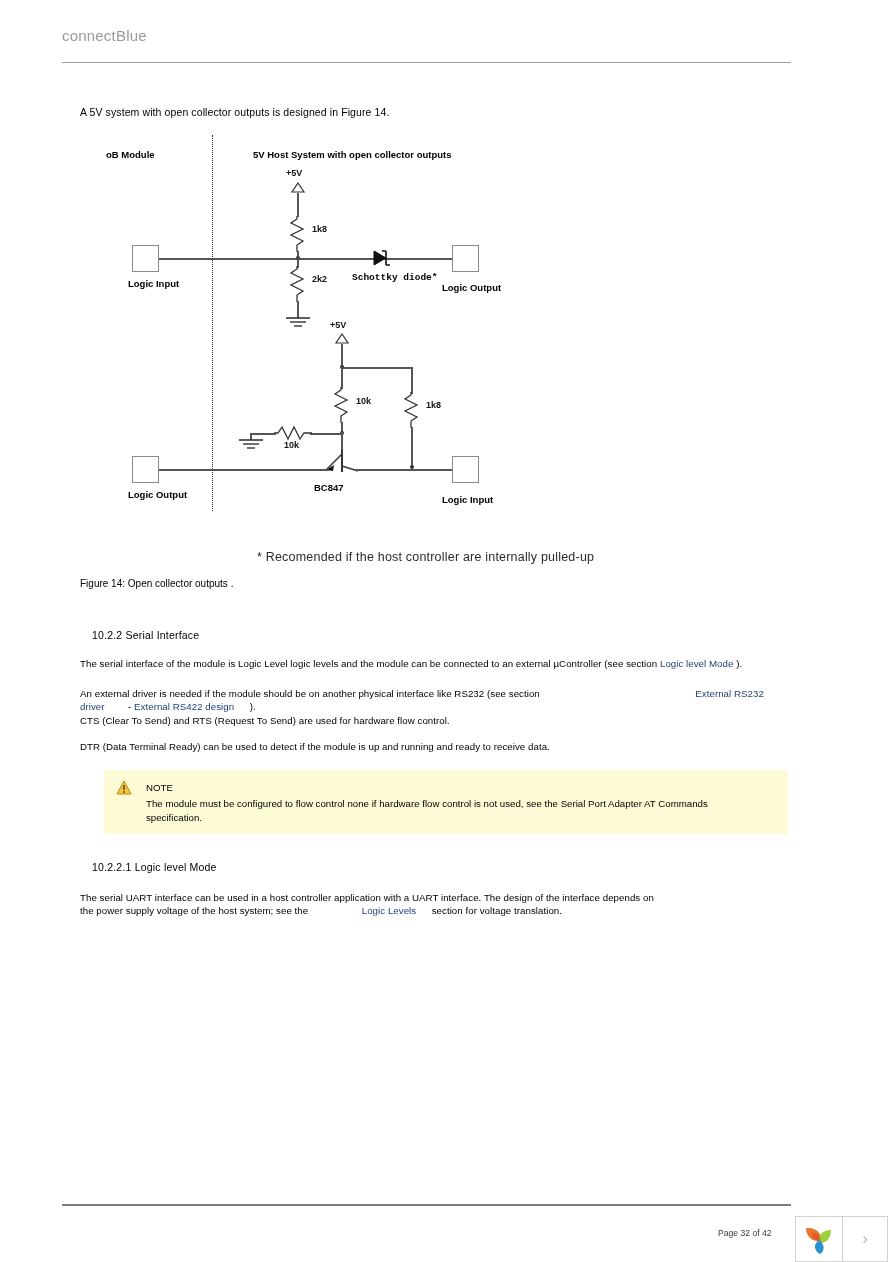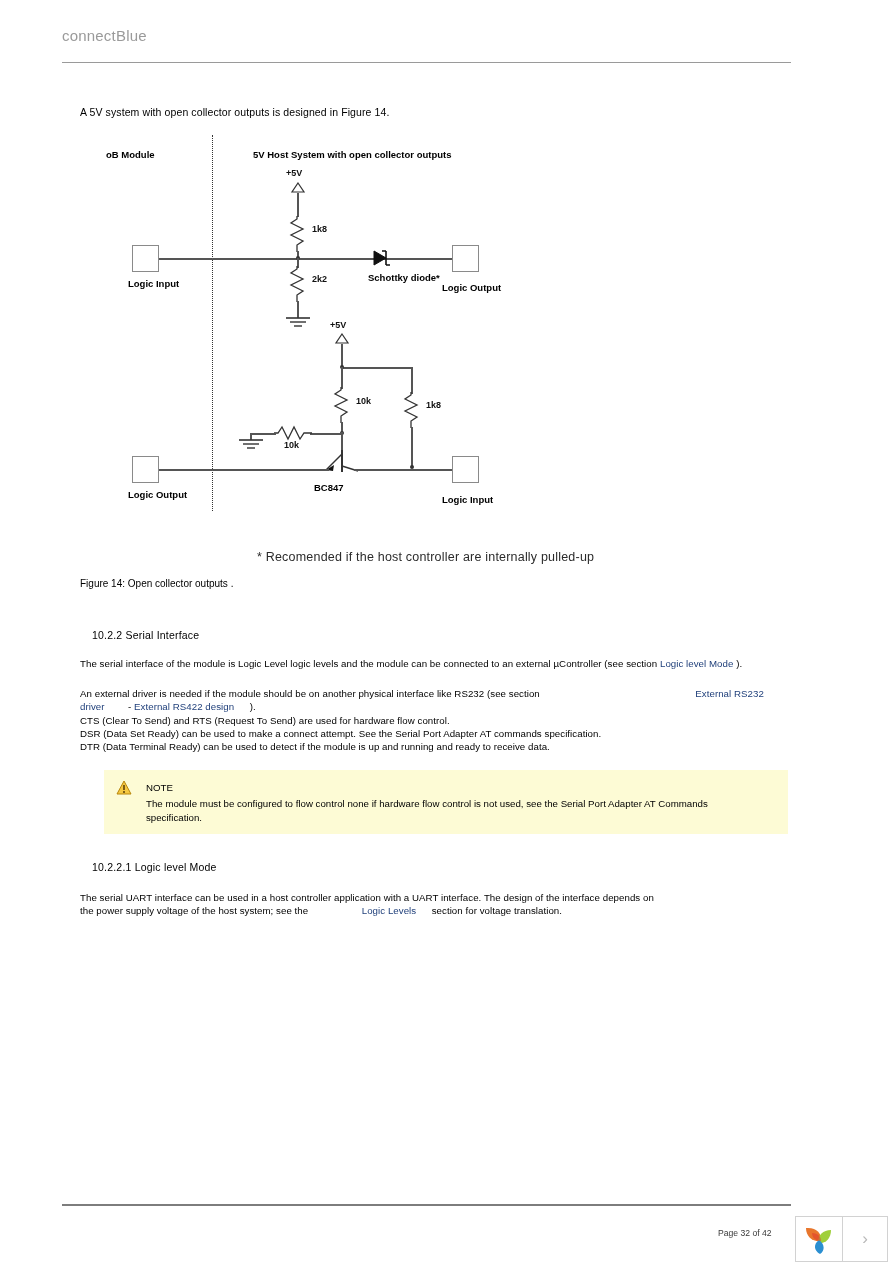--- a/index.html
+++ b/index.html
@@ -119,21 +119,21 @@
       <line x1="2" y1="2" x2="26" y2="2" stroke="#333" stroke-width="1.6"></line>
       <line x1="6" y1="6" x2="22" y2="6" stroke="#333" stroke-width="1.4"></line>
       <line x1="10" y1="10" x2="18" y2="10" stroke="#333" stroke-width="1.4"></line>
     </svg>
 
     <svg style="position:absolute;left:310px;top:116px;" width="22" height="20">
       <polygon points="2,3 2,17 14,10" fill="#111" stroke="#111" stroke-width="1"></polygon>
       <path d="M14,3 L14,17" stroke="#111" stroke-width="1.6" fill="none"></path>
       <path d="M10,3 L14,3 M14,17 L18,17" stroke="#111" stroke-width="1.4" fill="none"></path>
     </svg>
-    <div class="fig-label" style="left:306px;top:140px;">Schottky diode*</div>
+    <div class="fig-label" style="left:290px;top:140px;font-family:Liberation Mono, monospace;">Schottky diode*</div>
 
     <div class="wire wire-h" style="left:330px;top:126px;width:62px;"></div>
     <div class="port" style="left:390px;top:113px;"></div>
     <div class="fig-label" style="left:380px;top:150px;">Logic Output</div>
 
     <div class="fig-text" style="left:268px;top:188px;">+5V</div>
     <svg style="position:absolute;left:272px;top:201px;" width="16" height="12">
       <polygon points="8,1 14,10 2,10" fill="none" stroke="#333" stroke-width="1.2"></polygon>
     </svg>
     <div class="wire wire-v" style="left:279px;top:212px;height:24px;"></div>
@@ -206,21 +206,20 @@
     <span style="display:inline-block;width:150px;"></span>
     <span class="lnk">External RS232 driver</span>
     <span style="display:inline-block;width:18px;"></span>
     <span>-</span>
     <span class="lnk">External RS422 design</span>
     <span style="display:inline-block;width:10px;"></span>
     <span>).</span>
   </div>
 
   <div class="para" style="top:714px;">CTS (Clear To Send) and RTS (Request To Send) are used for hardware flow control.</div>
-  <div class="para" style="top:727px;">DSR (Data Set Ready) can be used to make a connect attempt. See the Serial Port Adapter AT commands specification.</div>
   <div class="para" style="top:740px;">DTR (Data Terminal Ready) can be used to detect if the module is up and running and ready to receive data.</div>
 
   <div class="notebox">
     <svg class="note-ico" viewBox="0 0 16 15">
       <polygon points="8,1 15,14 1,14" fill="#f5c842" stroke="#b8860b" stroke-width="1"></polygon>
       <line x1="8" y1="5" x2="8" y2="10" stroke="#4a3000" stroke-width="1.4"></line>
       <circle cx="8" cy="12" r="0.9" fill="#4a3000"></circle>
     </svg>
     <div class="note-title">NOTE</div>
     <div class="note-body">The module must be configured to flow control none if hardware flow control is not used, see the Serial Port Adapter AT Commands specification.</div>

